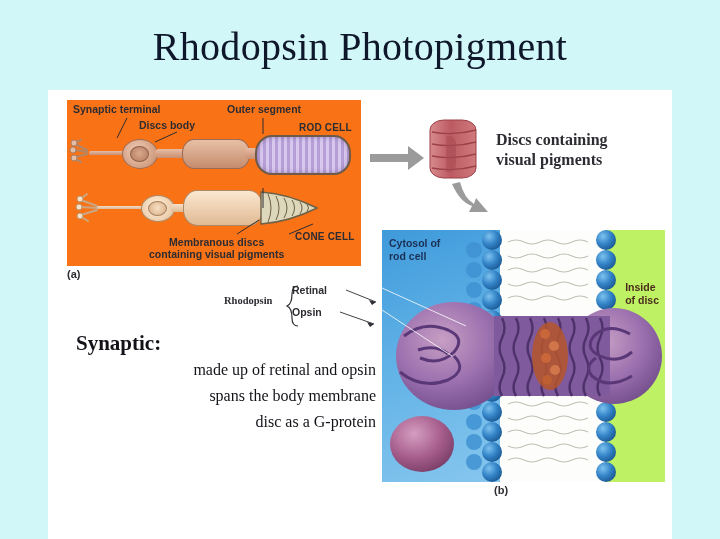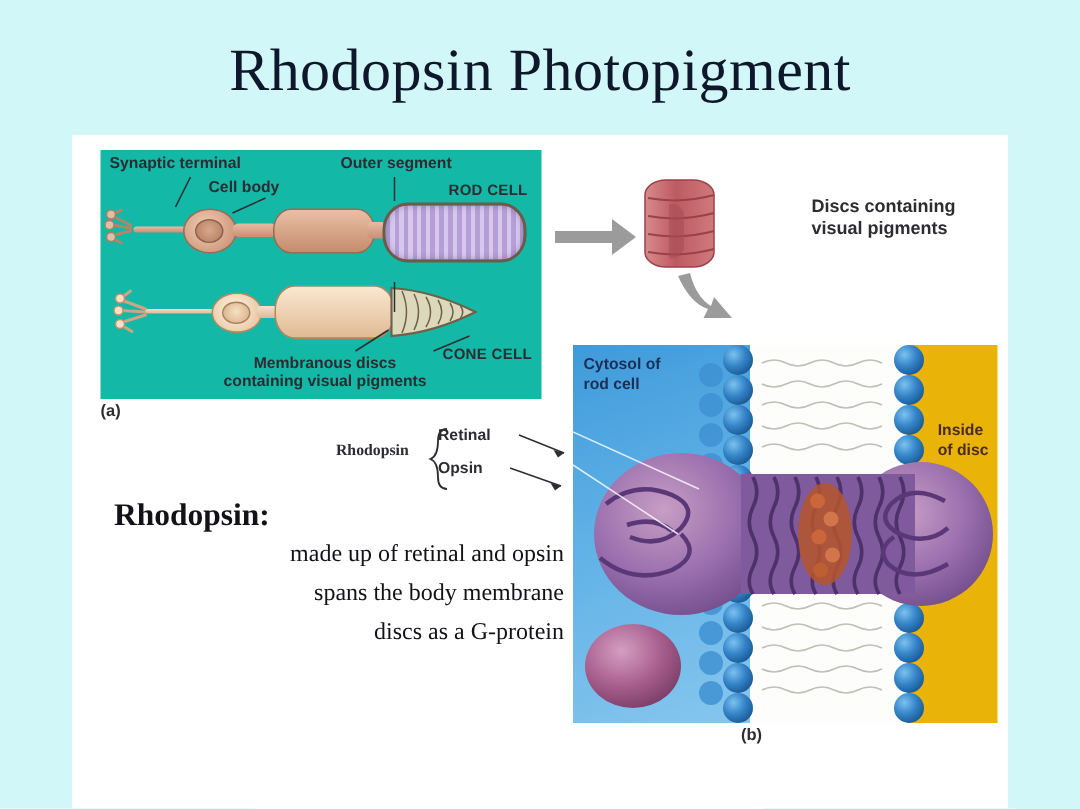--- a/index.html
+++ b/index.html
@@ -41,21 +41,21 @@
     height: 449px;
     background: #ffffff;
   }
   
   #panel-a {
     position: absolute;
     left: 19px;
     top: 10px;
     width: 294px;
     height: 166px;
-    background: #14b8a6;
+    background: #f97316;
     overflow: hidden;
   }
   .fig-label {
     position: absolute;
     font-family: "Liberation Sans", sans-serif;
     font-weight: bold;
     color: #2c2c32;
     line-height: 1.12;
     white-space: pre-line;
   }
@@ -139,27 +139,26 @@
     height: 110px;
   }
   #disc-stack {
     position: absolute;
     left: 58px; top: 14px;
     width: 56px; height: 66px;
   }
   #lbl-discs-containing {
     position: absolute;
     left: 128px; top: 28px;
-    font-family: Liberation Sans, sans-serif;
+    font-family: Liberation Serif, serif;
     font-weight: bold;
-    font-size: 12px;
+    font-size: 16px;
     color: #2c2c32;
     line-height: 1.25;
     white-space: pre-line;
-    margin-left: 45px;
   }
   
   #bracket-group {
     position: absolute;
     left: 176px;
     top: 192px;
     width: 180px;
     height: 48px;
   }
   #lbl-rhodopsin-bracket {
@@ -203,21 +202,21 @@
     left: 334px;
     top: 140px;
     width: 283px;
     height: 272px;
   }
   #panel-b {
     position: absolute;
     left: 0; top: 0;
     width: 283px; height: 252px;
     overflow: hidden;
-    background: #eab308;
+    background: #bef264;
   }
   #cytosol-bg {
     position: absolute; left: 0; top: 0; width: 118px; height: 252px;
     background: linear-gradient(160deg, #3f9ada 0%, #5fb1e6 45%, #86c6ee 100%);
   }
   #disc-bg {
     position: absolute; right: 0; top: 0; width: 60px; height: 252px;
     background: linear-gradient(200deg, #e6b091 0%, #dba183 50%, #cf9madd 100%);
   }
   #bilayer-core {
@@ -303,21 +302,21 @@
       <svg style="position:absolute;left:0;top:0;" width="294" height="166" viewBox="0 0 294 166">
         <line x1="60" y1="18" x2="50" y2="38" stroke="#2c2c32" stroke-width="1"></line>
         <line x1="110" y1="32" x2="88" y2="42" stroke="#2c2c32" stroke-width="1"></line>
         <line x1="196" y1="18" x2="196" y2="34" stroke="#2c2c32" stroke-width="1"></line>
         <line x1="196" y1="88" x2="196" y2="108" stroke="#2c2c32" stroke-width="1"></line>
         <line x1="170" y1="134" x2="192" y2="120" stroke="#2c2c32" stroke-width="1"></line>
         <line x1="222" y1="134" x2="246" y2="124" stroke="#2c2c32" stroke-width="1"></line>
       </svg>
 
       <div class="fig-label" id="lbl-synaptic-terminal">Synaptic terminal</div>
-      <div class="fig-label" id="lbl-cell-body">Cell body</div>
+      <div class="fig-label" id="lbl-cell-body">Discs body</div>
       <div class="fig-label" id="lbl-outer-segment">Outer segment</div>
       <div class="fig-label" id="lbl-rod-cell">ROD CELL</div>
       <div class="fig-label" id="lbl-cone-cell">CONE CELL</div>
       <div class="fig-label" id="lbl-membranous">Membranous discs
 containing visual pigments</div>
     </div>
 
     <div id="lbl-panel-a">(a)</div>
 
     <div id="disc-stack-group">
@@ -355,24 +354,24 @@
         <path d="M152,20 L145,18 L148,23 Z" fill="#2c2c32"></path>
         <line x1="116" y1="30" x2="150" y2="42" stroke="#2c2c32" stroke-width="0.9"></line>
         <path d="M150,42 L143,40 L146,45 Z" fill="#2c2c32"></path>
       </svg>
       <div id="lbl-rhodopsin-bracket">Rhodopsin</div>
       <div id="lbl-retinal">Retinal</div>
       <div id="lbl-opsin">Opsin</div>
     </div>
 
     <div id="body-text">
-      <div id="body-heading">Rhodopsin:</div>
+      <div id="body-heading">Synaptic:</div>
       <div class="body-line">made up of retinal and opsin</div>
       <div class="body-line">spans the body membrane</div>
-      <div class="body-line">discs as a G-protein</div>
+      <div class="body-line">disc as a G-protein</div>
     </div>
 
     <div id="panel-b-wrap">
       <div id="panel-b">
         <div id="cytosol-bg"></div>
         <div id="bilayer-core"></div>
         <div id="disc-bg"></div>
 
         <svg style="position:absolute;left:0;top:0;" width="283" height="252" viewBox="0 0 283 252">
           <defs>

